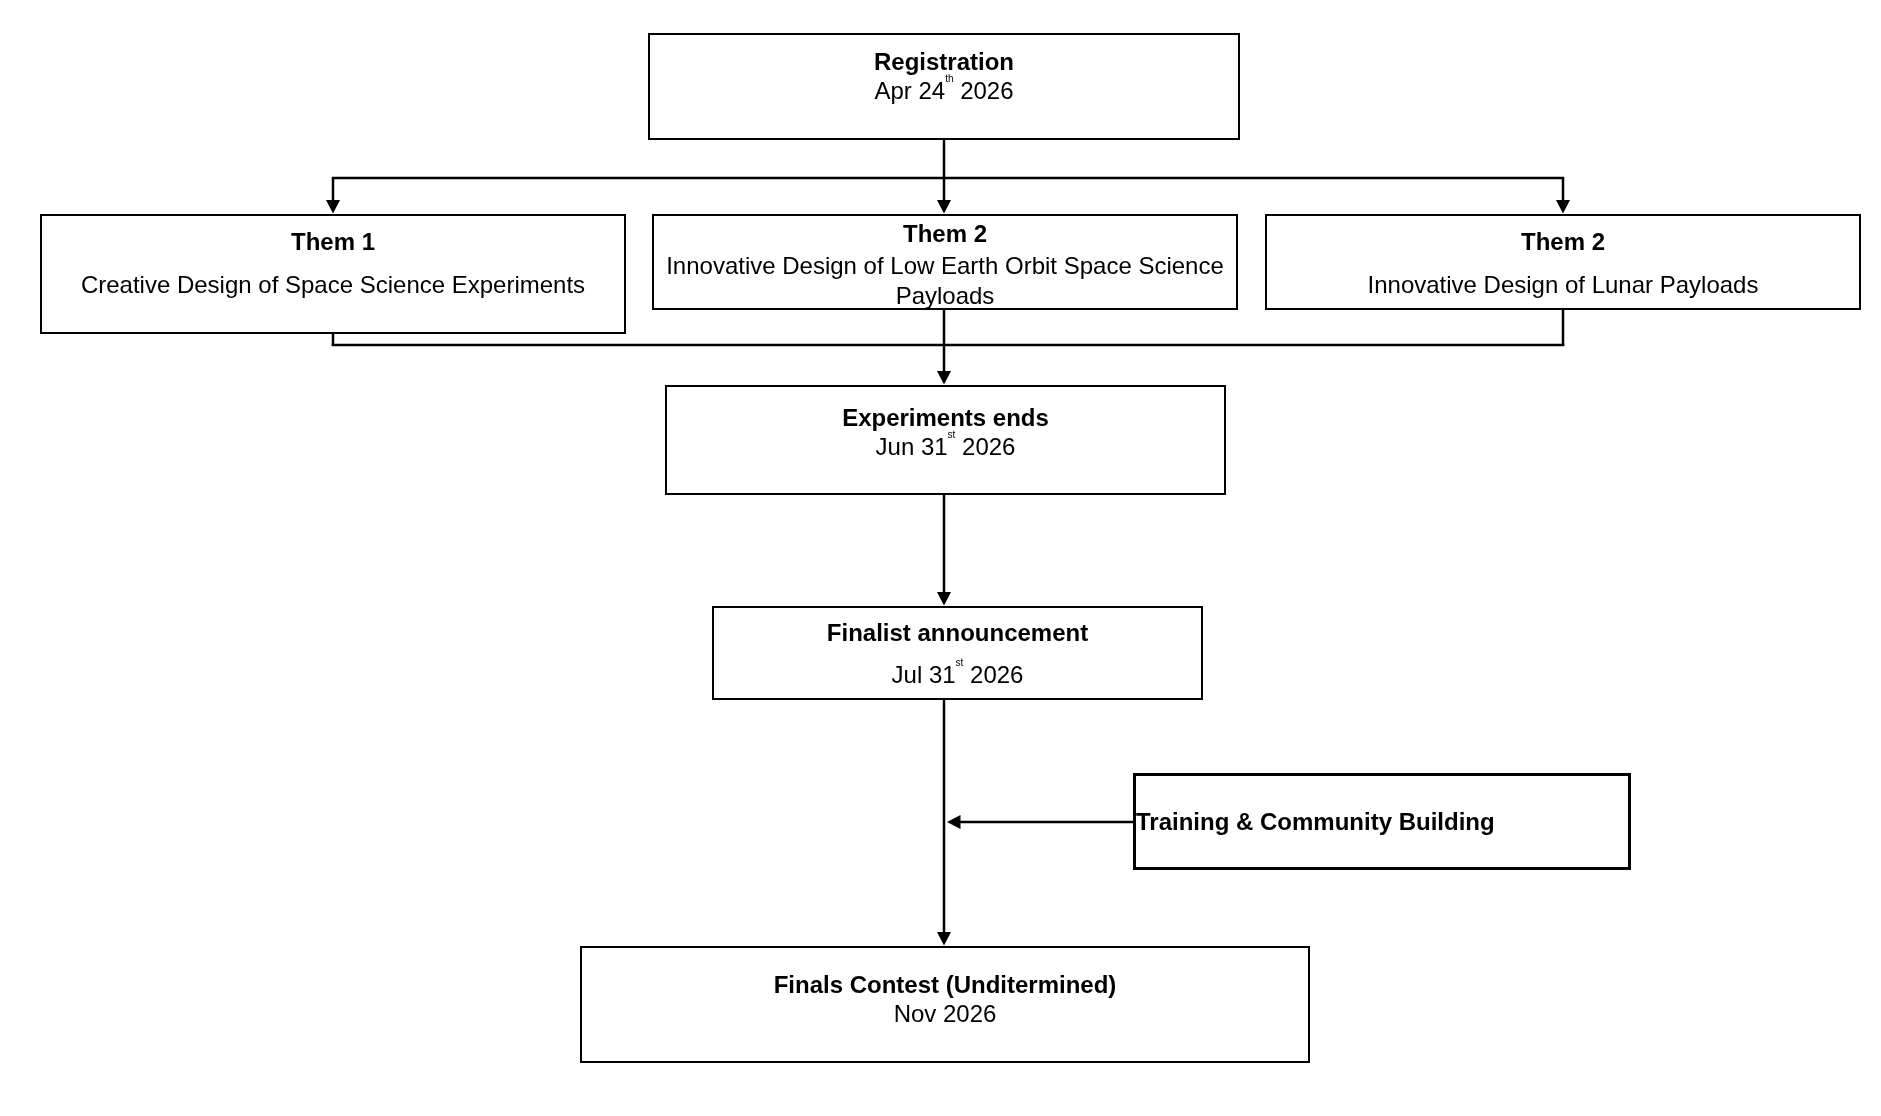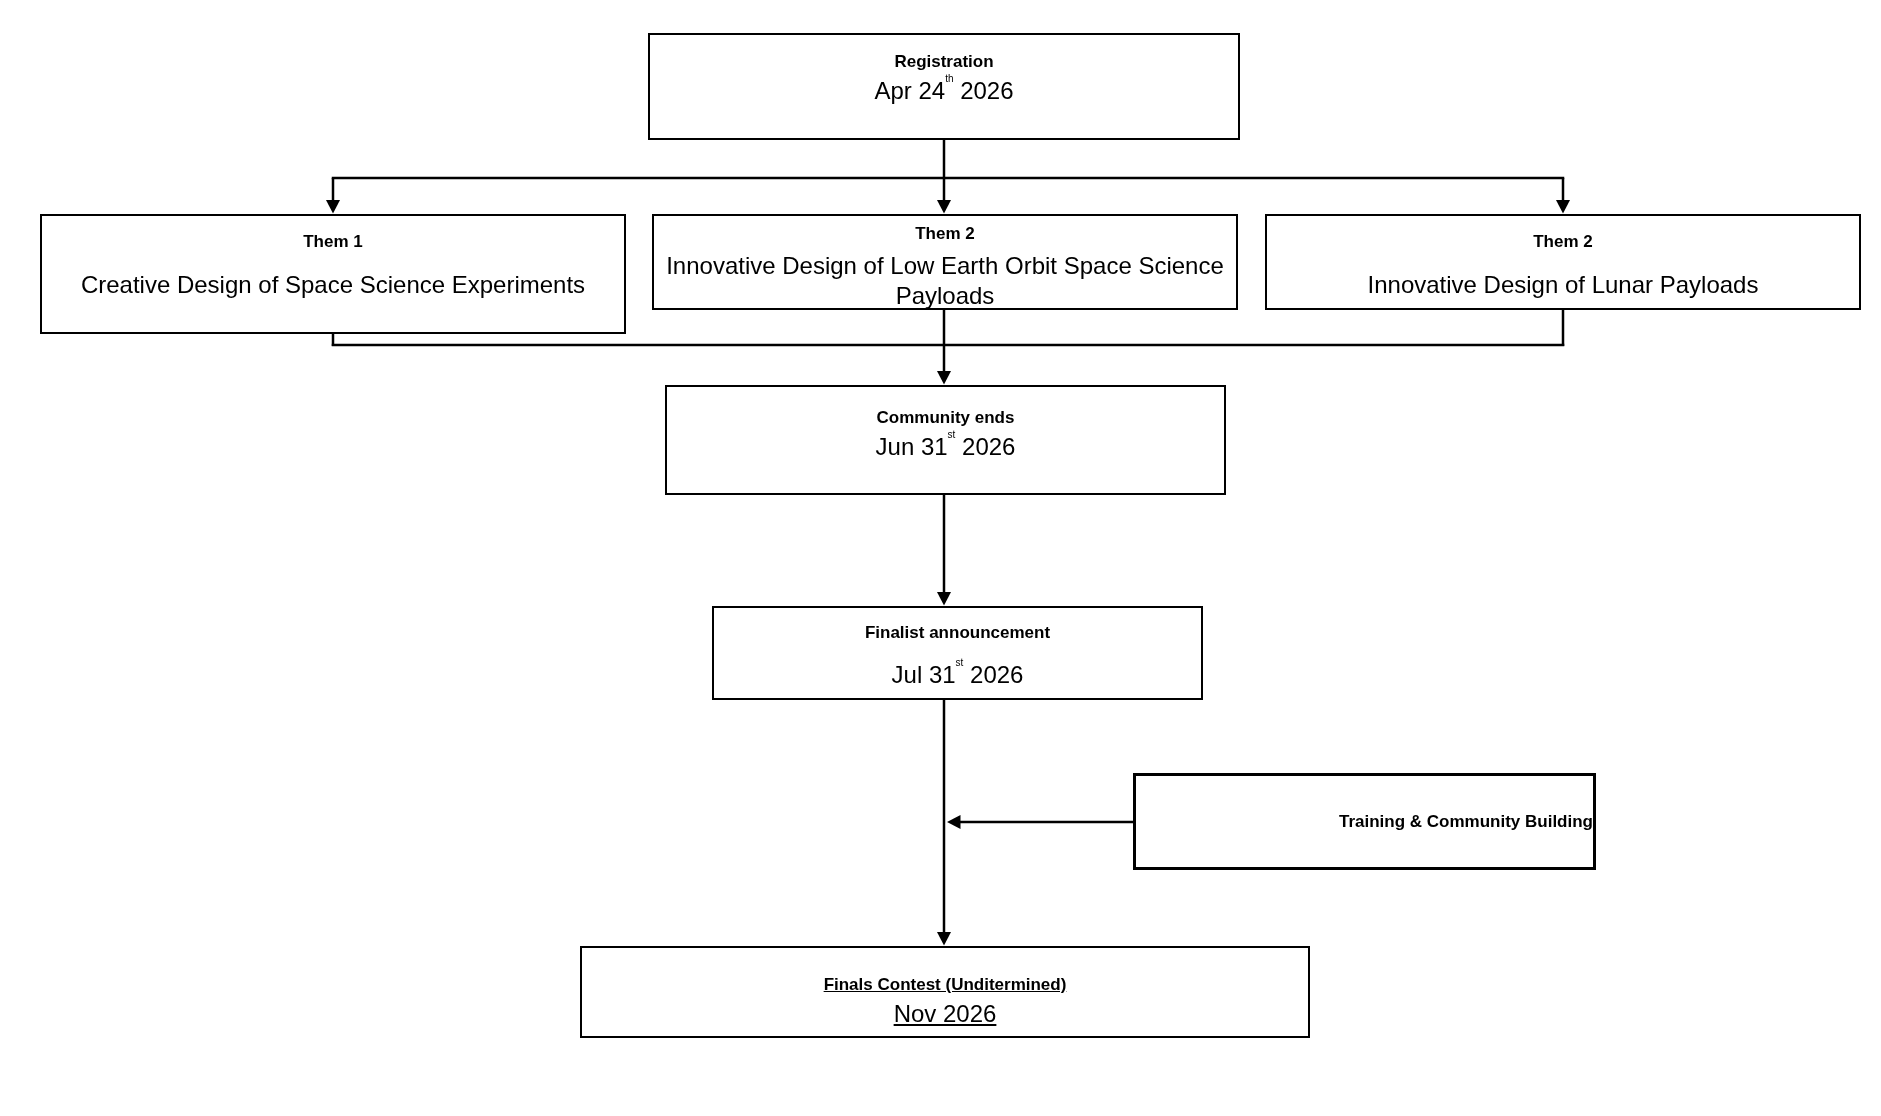--- a/index.html
+++ b/index.html
@@ -27,21 +27,21 @@
     position: absolute;
     box-sizing: border-box;
     background: #ffffff;
     border: 2px solid #000000;
     text-align: center;
     font-size: 24px;
     line-height: 29px;
   }
   .node-title {
     font-weight: bold;
-    font-size: 17px;
+    font-size: 24px;
     line-height: 29px;
   }
   .node-desc {
     font-size: 24px;
     line-height: 30px;
     margin-top: 14px;
   }
   .node-date {
     font-size: 24px;
     line-height: 29px;
@@ -61,26 +61,26 @@
   #node-theme2 .node-desc { margin-top: 3px; }
   #node-theme3 { left: 1265px; top: 214px; width: 596px; height: 96px; padding-top: 11px; }
 
   #node-submission { left: 665px; top: 385px; width: 561px; height: 110px; padding-top: 16px; }
   #node-submission .node-date { }
 
   #node-finalist { left: 712px; top: 606px; width: 491px; height: 94px; padding-top: 10px; }
   #node-finalist .node-date { margin-top: 13px; }
 
   #node-training {
-    left: 1133px; top: 773px; width: 463px; height: 97px;
+    left: 1133px; top: 773px; width: 498px; height: 97px;
     border-width: 3px;
-    display: flex; align-items: center; justify-content: flex-end;
+    display: flex; align-items: center; justify-content: flex-start;
   }
 
-  #node-finals { left: 580px; top: 946px; width: 730px; height: 92px; padding-top: 22px; text-decoration: underline; }
+  #node-finals { left: 580px; top: 946px; width: 730px; height: 117px; padding-top: 22px; }
   #node-finals .node-date { }
 </style>
 </head>
 <body>
 
 <div class="canvas">
 
   <svg class="connectors" viewBox="0 0 1881 1116" xmlns="http://www.w3.org/2000/svg">
 
     <g stroke="#000000" stroke-width="2.5" fill="none">
@@ -128,21 +128,21 @@
     <div class="node-title">Them 2</div>
     <div class="node-desc">Innovative Design of Low Earth Orbit Space Science Payloads</div>
   </div>
 
   <div class="node" id="node-theme3">
     <div class="node-title">Them 2</div>
     <div class="node-desc">Innovative Design of Lunar Payloads</div>
   </div>
 
   <div class="node" id="node-submission">
-    <div class="node-title">Community ends</div>
+    <div class="node-title">Experiments ends</div>
     <div class="node-date"><span>Jun 31</span><sup>st</sup><span> 2026</span></div>
   </div>
 
   <div class="node" id="node-finalist">
     <div class="node-title">Finalist announcement</div>
     <div class="node-date"><span>Jul 31</span><sup>st</sup><span> 2026</span></div>
   </div>
 
   <div class="node" id="node-training">
     <div class="node-title">Training &amp; Community Building</div>

